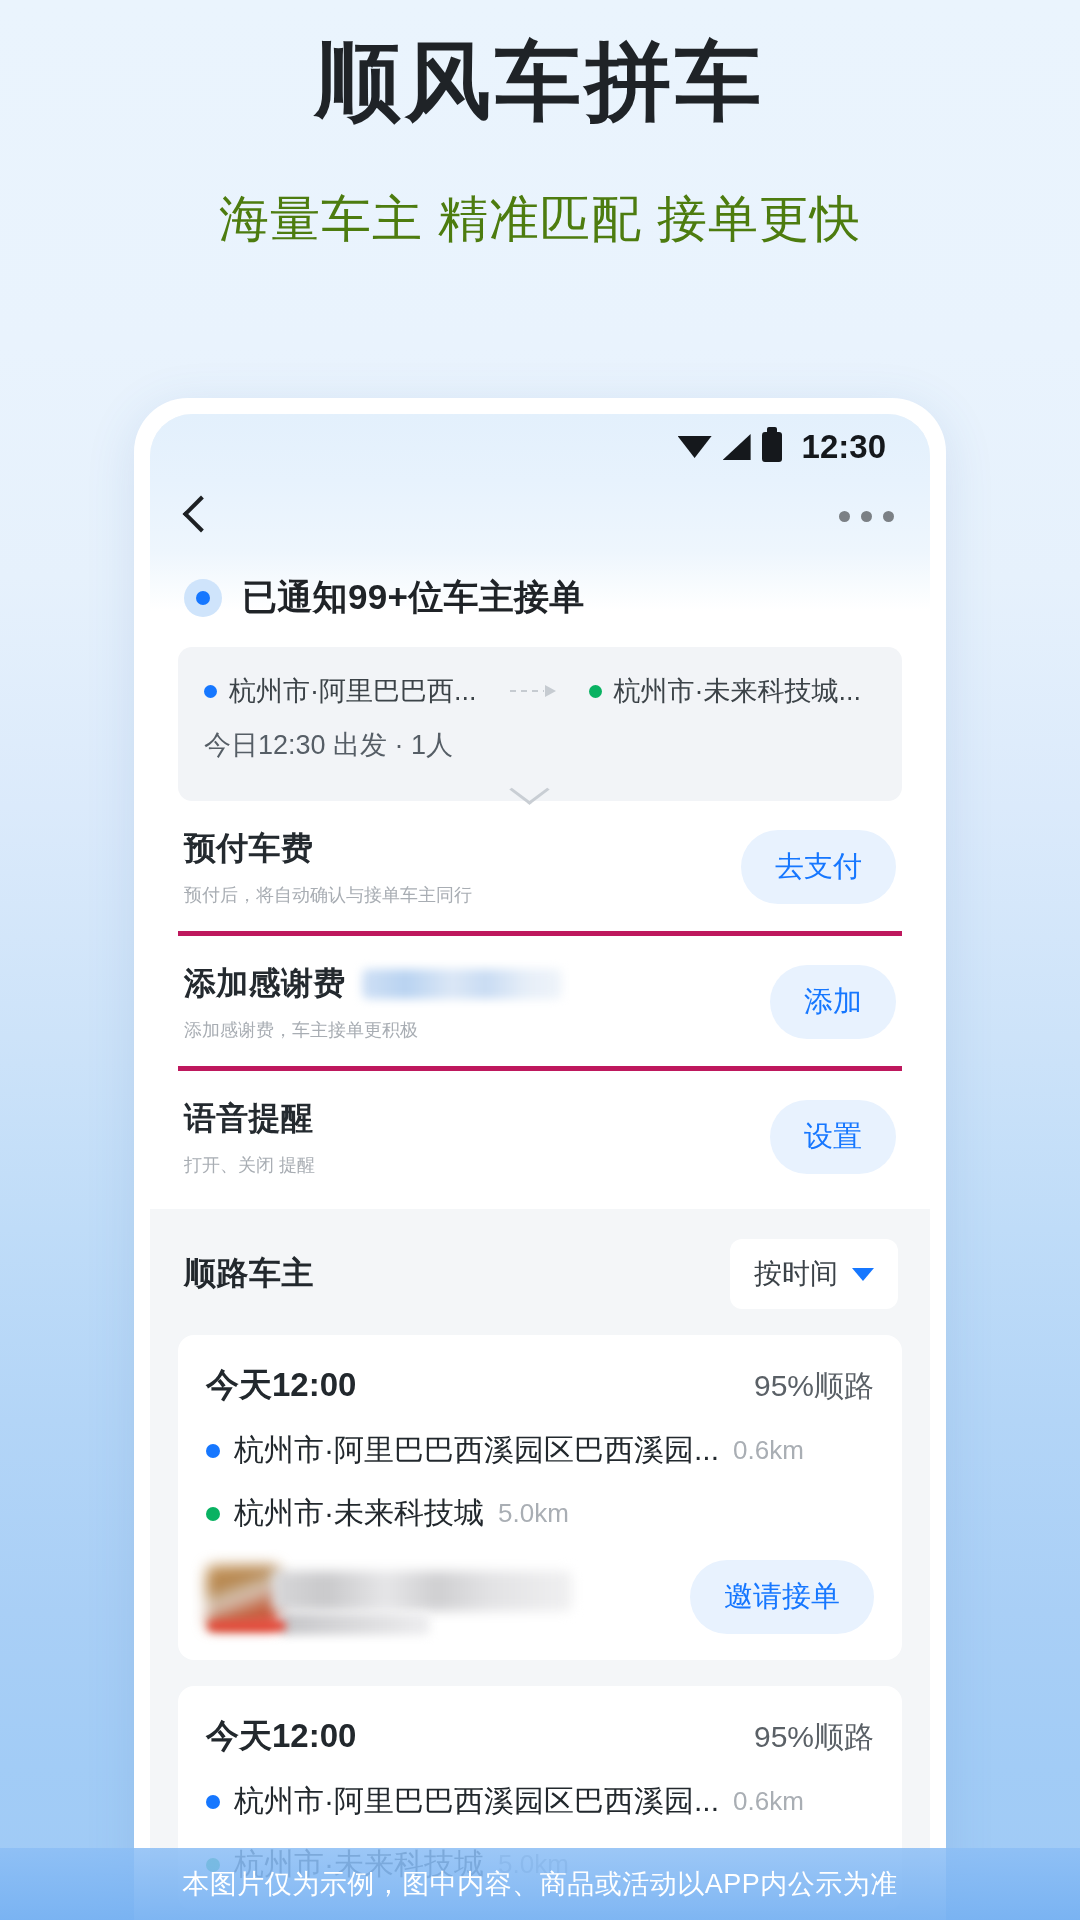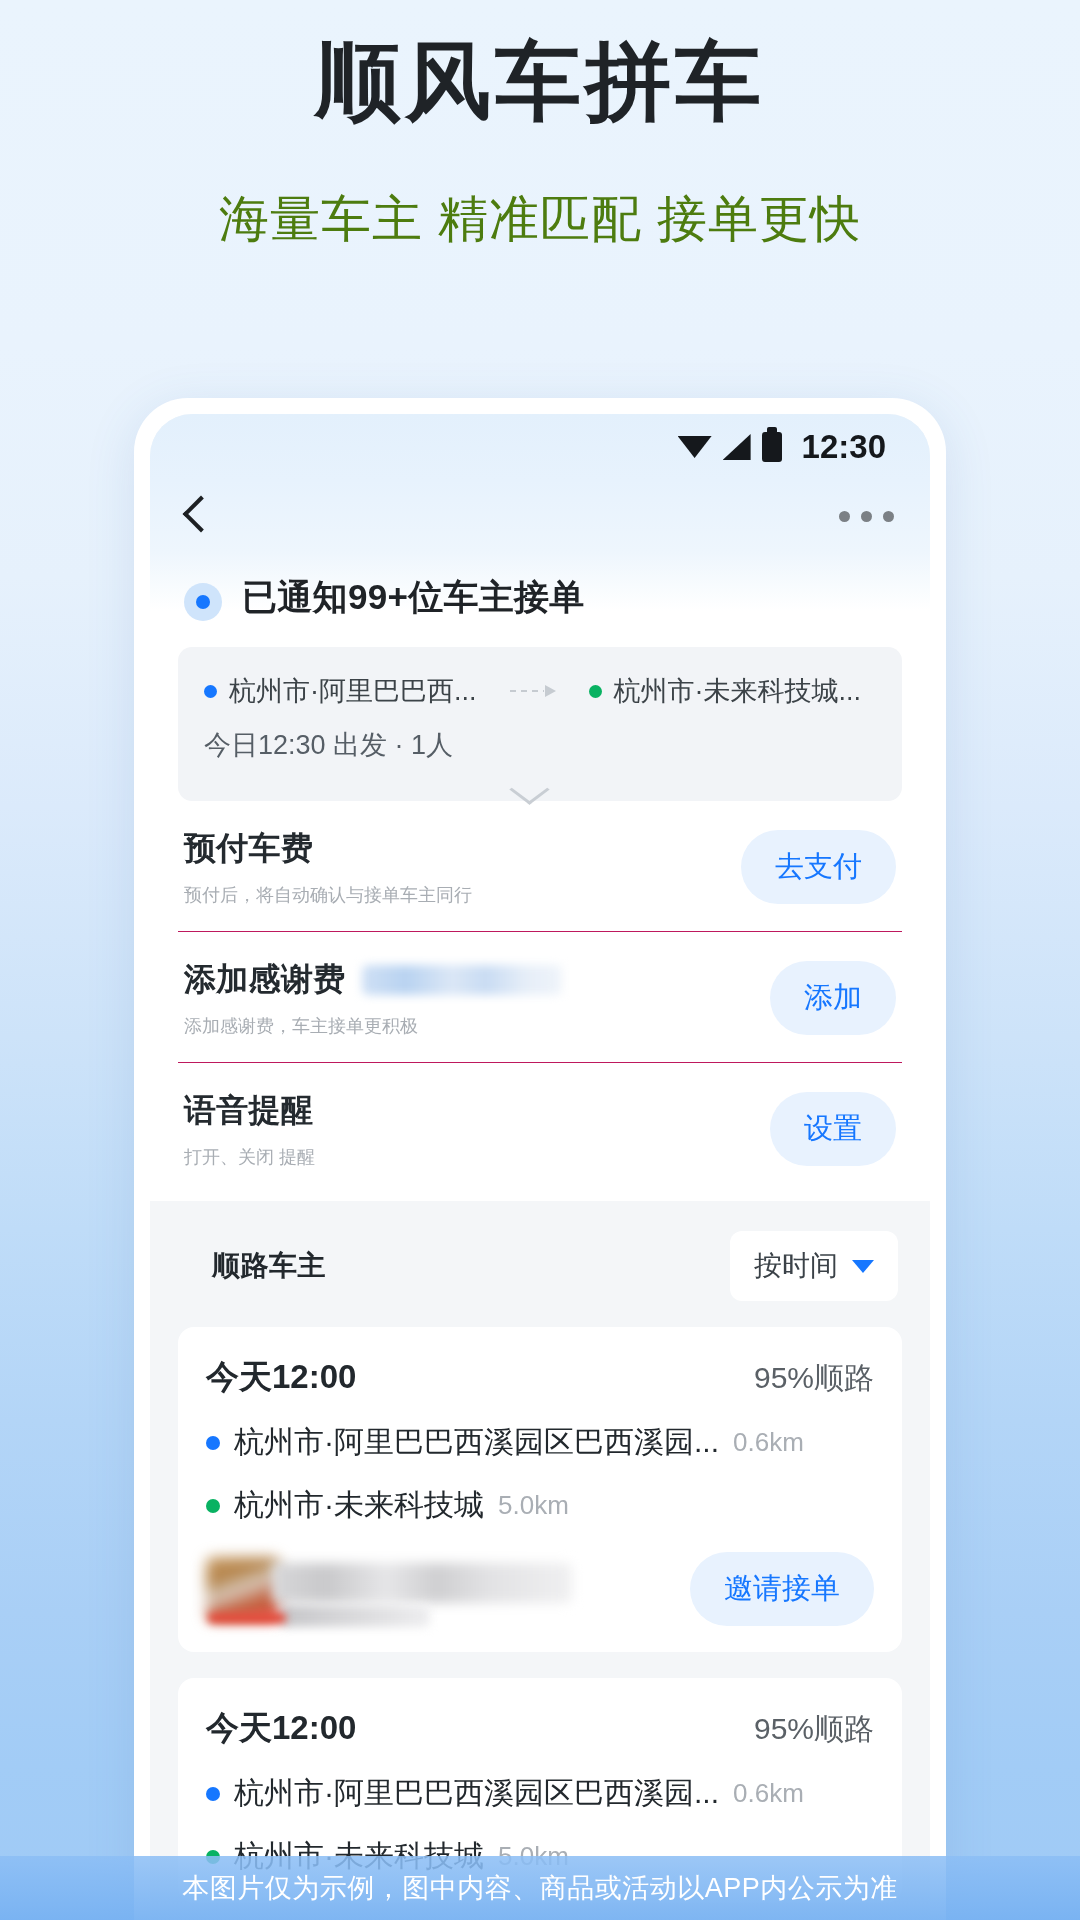--- a/index.html
+++ b/index.html
@@ -119,21 +119,21 @@
     border-bottom:4px solid #1d2023;
     transform:rotate(45deg);
   }
   .dots { display:flex; gap:11px; }
   .dots i { width:11px;height:11px;border-radius:50%;background:#7b8085; display:block;}
 
   
   .notify {
     background:linear-gradient(180deg,#eef6fd 0%,#ffffff 62%);
     padding:22px 34px 26px 34px;
-    display:flex; align-items:flex-end; gap:20px;
+    display:flex; align-items:center; gap:20px;
   }
   .notify-dot {
     width:38px;height:38px;border-radius:50%;
     background:#cfe4fb; display:flex;align-items:center;justify-content:center;
     flex:0 0 auto;
   }
   .notify-dot i{ width:14px;height:14px;border-radius:50%;background:#1677ff;display:block;}
   .notify-text { font-size:35px; color:#1f2327; font-weight:bold; letter-spacing:.3px;}
 
   
@@ -170,21 +170,21 @@
   .route-handle:before{
     content:""; position:absolute; left:6px; top:0;
     width:22px;height:22px;
     border-right:3px solid #c9ced4; border-bottom:3px solid #c9ced4;
     transform:rotate(45deg) skew(-8deg,-8deg);
   }
 
   .row {
     display:flex; align-items:center; justify-content:space-between;
     padding:26px 6px 24px 6px;
-    border-bottom:1px solid #be185d;
+    border-bottom:5px solid #be185d;
   }
   .row:last-child { border-bottom:none; }
   .row-left { display:flex; flex-direction:column; gap:12px; }
   .row-title-wrap { display:flex; align-items:center; gap:16px;}
   .row-title { font-size:32px; font-weight:bold; color:#242a2f; letter-spacing:.3px;}
   .row-badge-blur {
     width:200px;height:30px;border-radius:6px;
     background:linear-gradient(90deg,#cfe0f5 0%,#b9d3f1 22%,#dbe7f6 45%,#c9dcf3 62%,#e6eef8 82%,#eff4fa 100%);
     filter:blur(5px);
   }
@@ -194,21 +194,21 @@
     border-radius:40px;
     font-size:29px;
     padding:17px 34px;
     flex:0 0 auto;
     white-space:nowrap;
   }
 
   
   .drivers { padding:30px 28px 0 28px; }
   .drivers-head { display:flex; align-items:center; justify-content:space-between; padding:0 4px 0 6px;}
-  .drivers-title { font-size:28px; font-weight:bold; color:#22282d; letter-spacing:.5px;margin-left:28px;}
+  .drivers-title { font-size:32px; font-weight:bold; color:#22282d; letter-spacing:.5px;}
   .sortbtn {
     background:#ffffff; border-radius:12px;
     padding:16px 24px;
     display:flex; align-items:center; gap:14px;
     font-size:28px; color:#3b4248;
   }
   .caret {
     width:0;height:0;
     border-left:11px solid transparent; border-right:11px solid transparent;
     border-top:13px solid #1677ff;
@@ -244,21 +244,21 @@
     filter:blur(5px);
   }
   .db-line {
     position:absolute; left:2px; top:60px; width:78px;height:10px;border-radius:4px;
     background:#e0402f; filter:blur(4px);
   }
 
   
   .disclaimer {
     position:absolute; left:0; right:0; bottom:0;
-    height:64px;
+    height:72px;
     background:linear-gradient(180deg,rgba(140,190,245,.86) 0%,rgba(120,178,242,.95) 100%);
     display:flex; align-items:center; justify-content:center;
     color:#ffffff; font-size:27px; letter-spacing:.5px;
     z-index:40;
   }
 </style>
 </head>
 <body>
 
 <div class="bg"></div>

